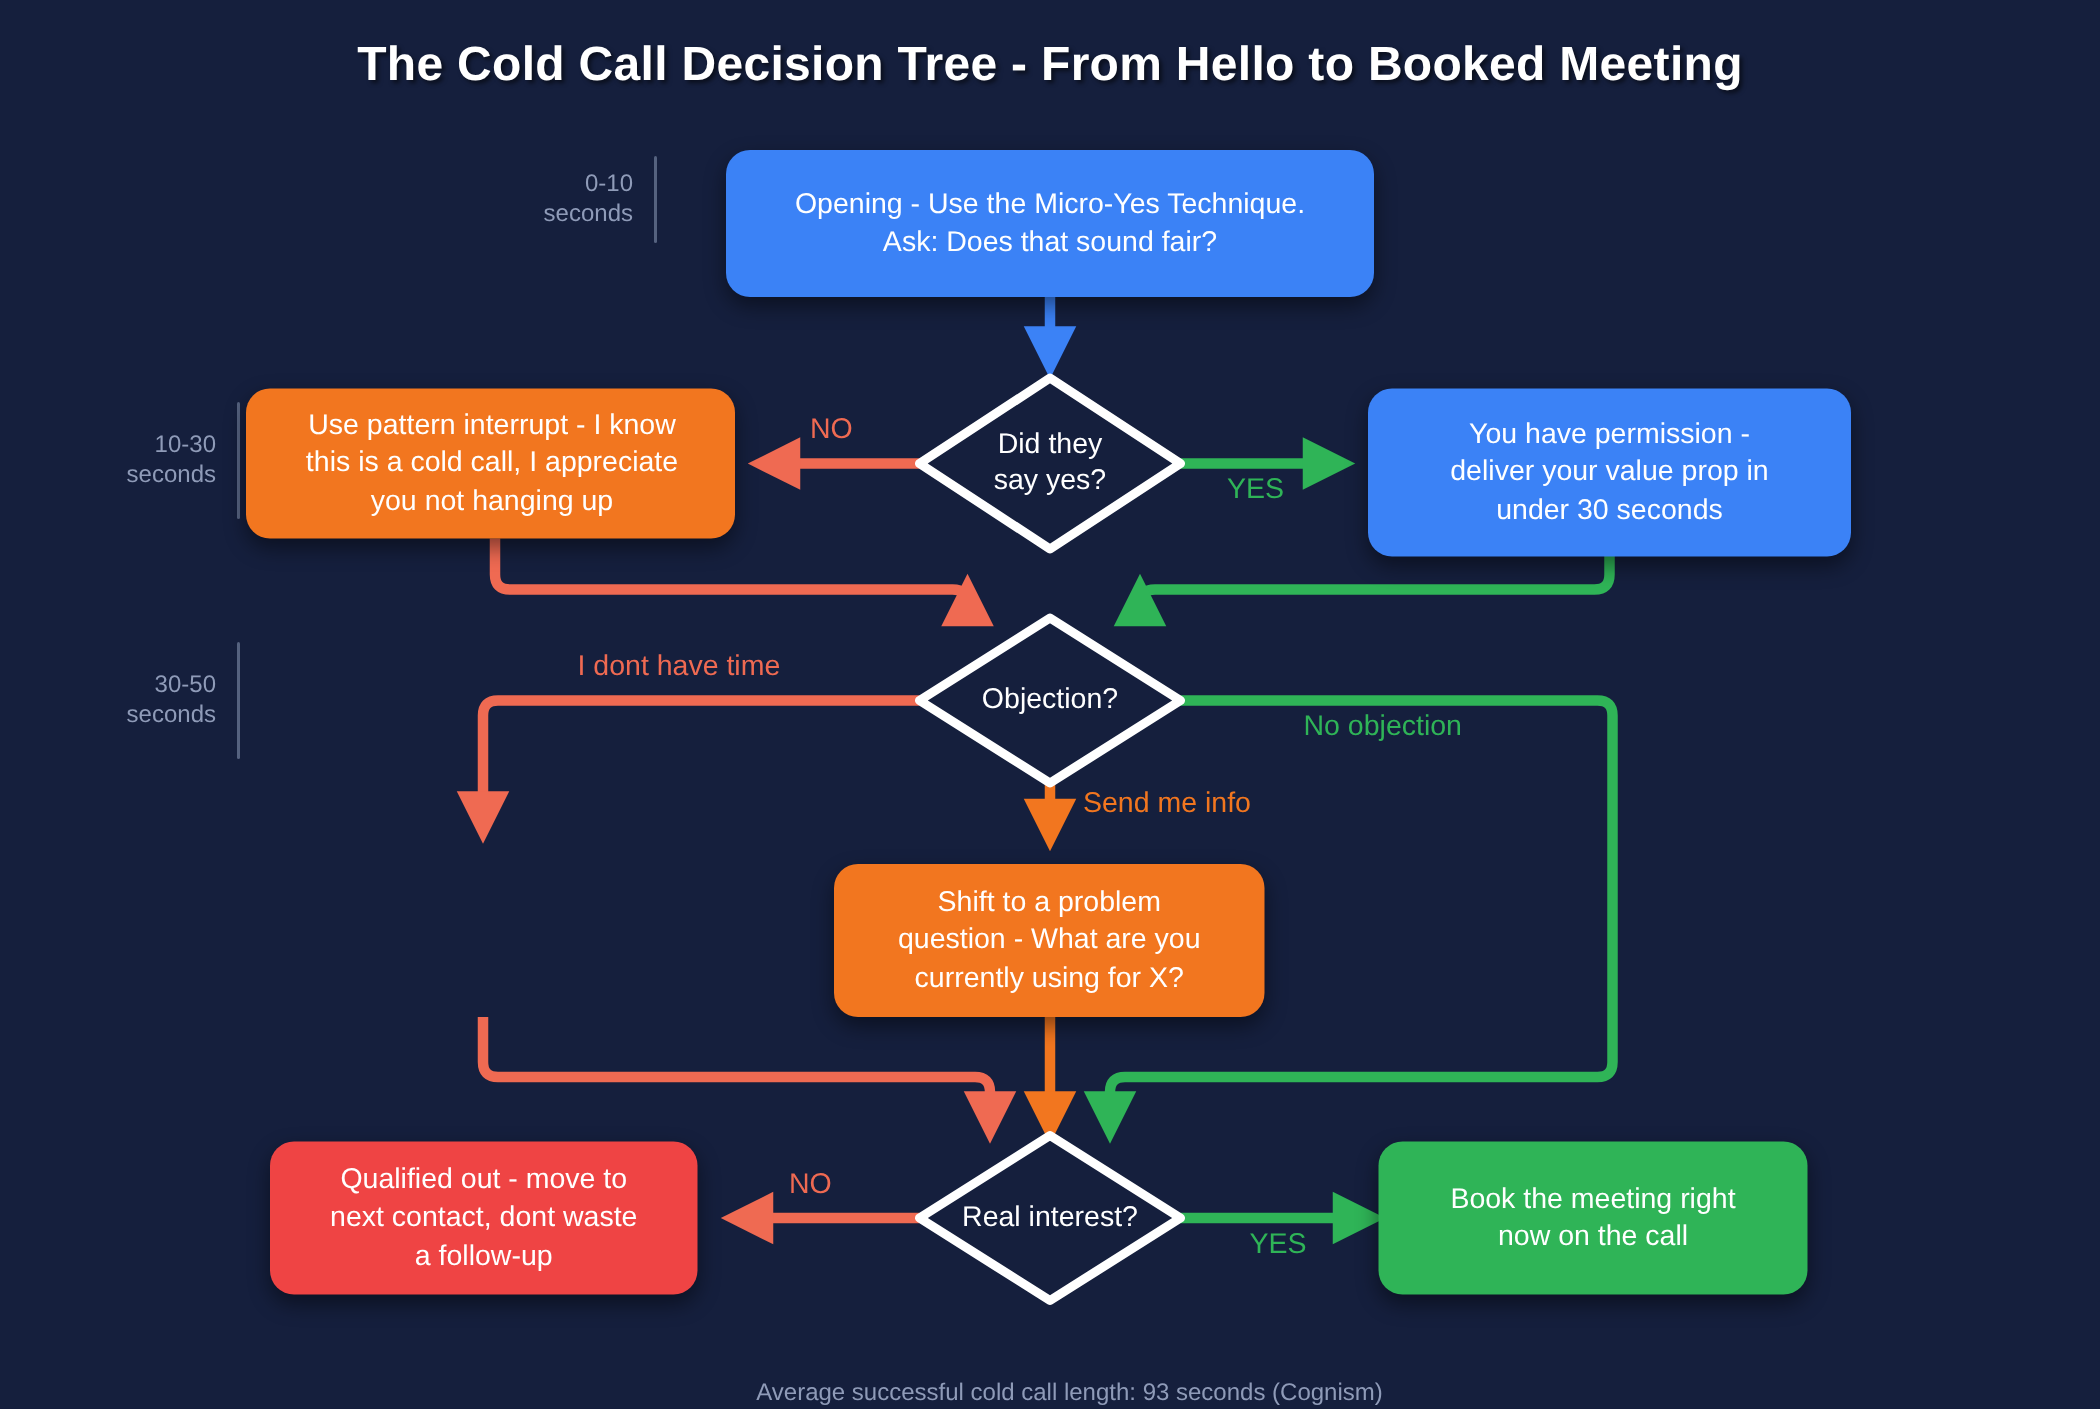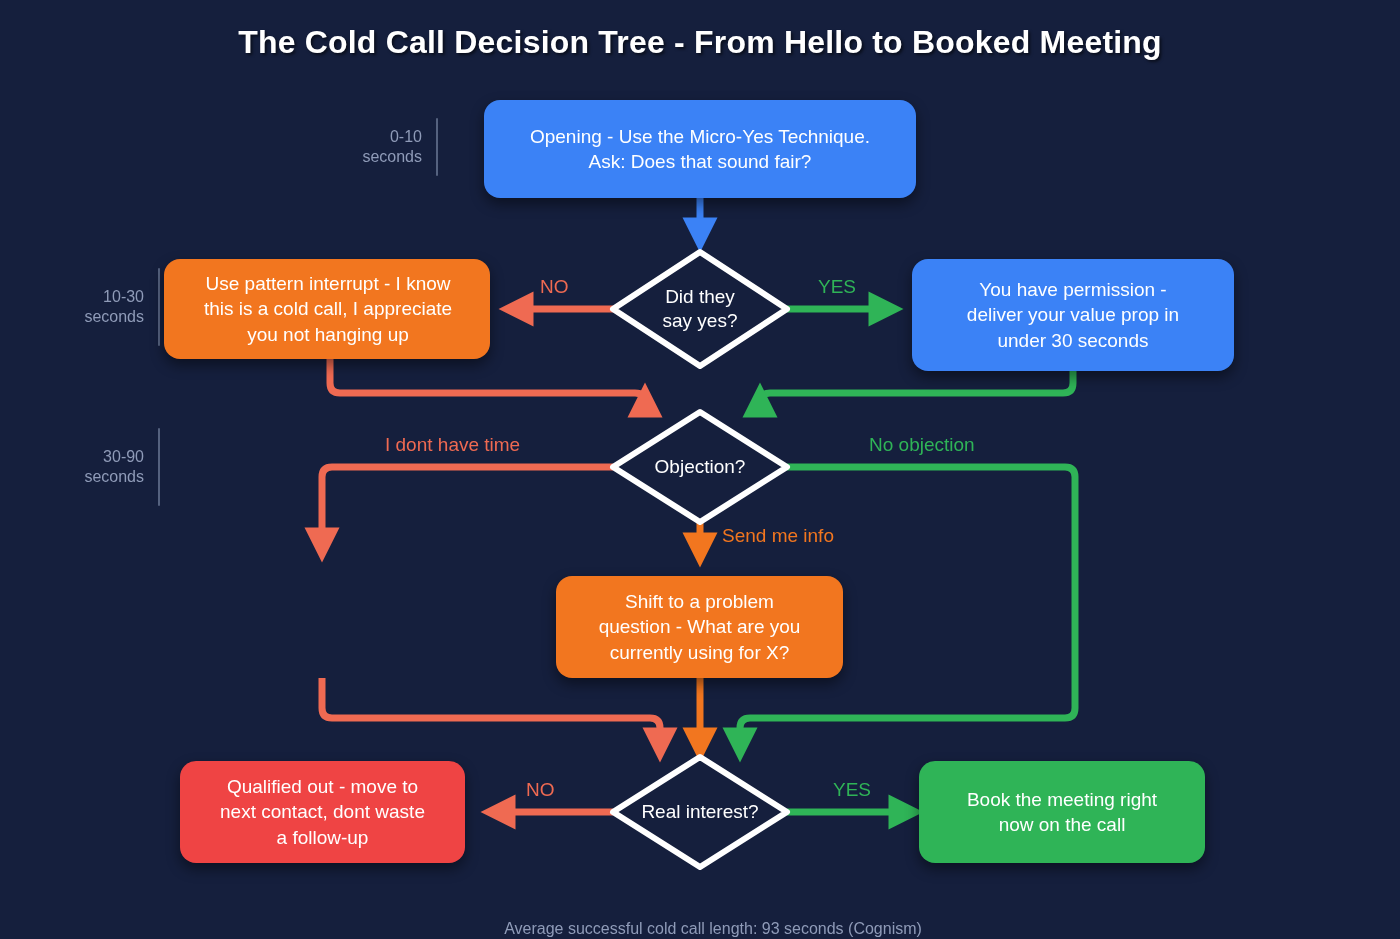--- a/index.html
+++ b/index.html
@@ -81,21 +81,21 @@
     line-height: 1.25;
     white-space: pre-line;
     pointer-events: none;
   }
   
   .edge-label {
     position: absolute;
     font-size: 19px;
     white-space: nowrap;
   }
-  .edge-label.green  { color: #2fb457; }
+  .edge-label.green  { color: #2fb457; margin-top: 40px; }
   .edge-label.red    { color: #ef6a52; }
   .edge-label.orange { color: #f2761f; }
 
   
   .tick {
     position: absolute;
     display: flex;
     align-items: center;
     gap: 14px;
   }
@@ -174,32 +174,32 @@
       <path d="M787,812 L906,812" stroke="#2fb457" marker-end="url(#arw-green)"></path>
     </g>
 
     <g stroke="#ffffff" stroke-width="6" fill="#151f3d" stroke-linejoin="round">
       <path d="M700,252 L787,309 L700,366 L613,309 Z"></path>
       <path d="M700,412 L787,467 L700,522 L613,467 Z"></path>
       <path d="M700,757 L787,812 L700,867 L613,812 Z"></path>
     </g>
   </svg>
 
-  <div class="tick" style="left:330px; top:118px; height:58px;">
+  <div class="tick" style="left:330px; top:104px; height:58px;">
     <div class="tick-text">0-10
 seconds</div>
     <div class="tick-rule" style="height:58px;"></div>
   </div>
   <div class="tick" style="left:0px; top:268px; height:78px;">
     <div class="tick-text" style="margin-left:52px;">10-30
 seconds</div>
     <div class="tick-rule" style="height:78px;"></div>
   </div>
   <div class="tick" style="left:0px; top:428px; height:78px;">
-    <div class="tick-text" style="margin-left:52px;">30-90
+    <div class="tick-text" style="margin-left:52px;">30-50
 seconds</div>
     <div class="tick-rule" style="height:78px;"></div>
   </div>
 
   <div class="node blue" style="left:484px; top:100px; width:432px; height:98px;">Opening - Use the Micro-Yes Technique.
 Ask: Does that sound fair?</div>
 
   <div class="node orange" style="left:164px; top:259px; width:326px; height:100px;padding-left:16px;">Use pattern interrupt - I know
 this is a cold call, I appreciate
 you not hanging up</div>

